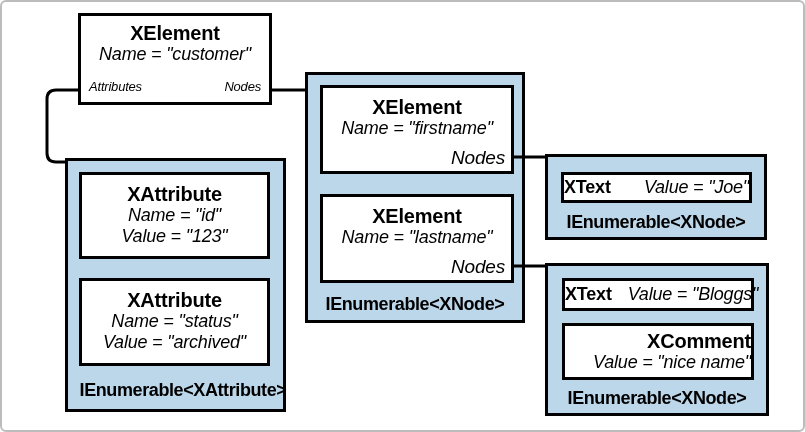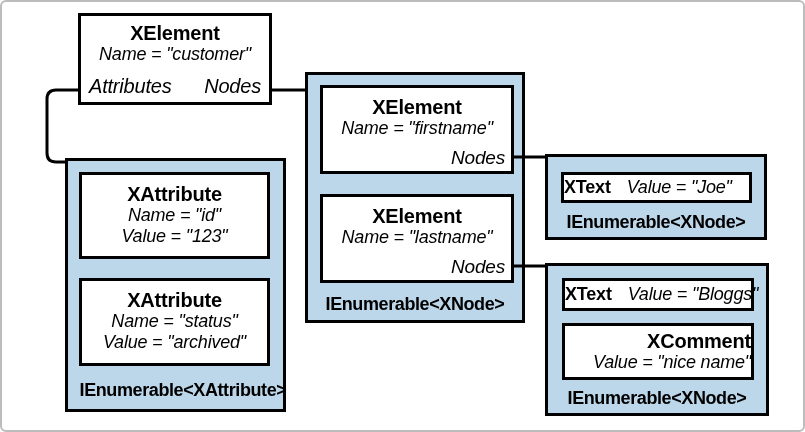--- a/index.html
+++ b/index.html
@@ -19,28 +19,28 @@
   }
   .box-title { font-weight:bold; font-size:20px; line-height:22px; }
   .box-line  { font-style:italic; font-size:18px; line-height:21px; white-space:nowrap; }
   .caption {
     position:absolute; z-index:2; text-align:center;
     font-size:18px; line-height:22px; white-space:nowrap; letter-spacing:-0.4px;font-weight:bold;
   }
   .port-row {
     position:absolute; left:8px; right:8px; bottom:5px;
     display:flex; justify-content:space-between;
-    font-style:italic; font-size:20px; line-height:21px;
+    font-style:italic; font-size:13px; line-height:21px;
   }
   .port-label {
     position:absolute; right:6px; bottom:3px;
     font-style:italic; font-size:19px; line-height:21px;
   }
   .inline-row {
-    display:flex; align-items:center; justify-content:flex-start; gap:16px;
+    display:flex; align-items:center; justify-content:space-between; gap:16px;
     height:100%; white-space:nowrap;
   }
   .inline-row .t-bold   { font-weight:bold; font-size:18px; }
   .inline-row .t-italic { font-style:italic; font-size:18px; }
   .pad-top-6 { padding-top:6px; }
   .pad-top-8 { padding-top:8px; }
   .connector-layer { position:absolute; left:0; top:0; z-index:3; pointer-events:none; }
 </style>
 </head>
 <body>

